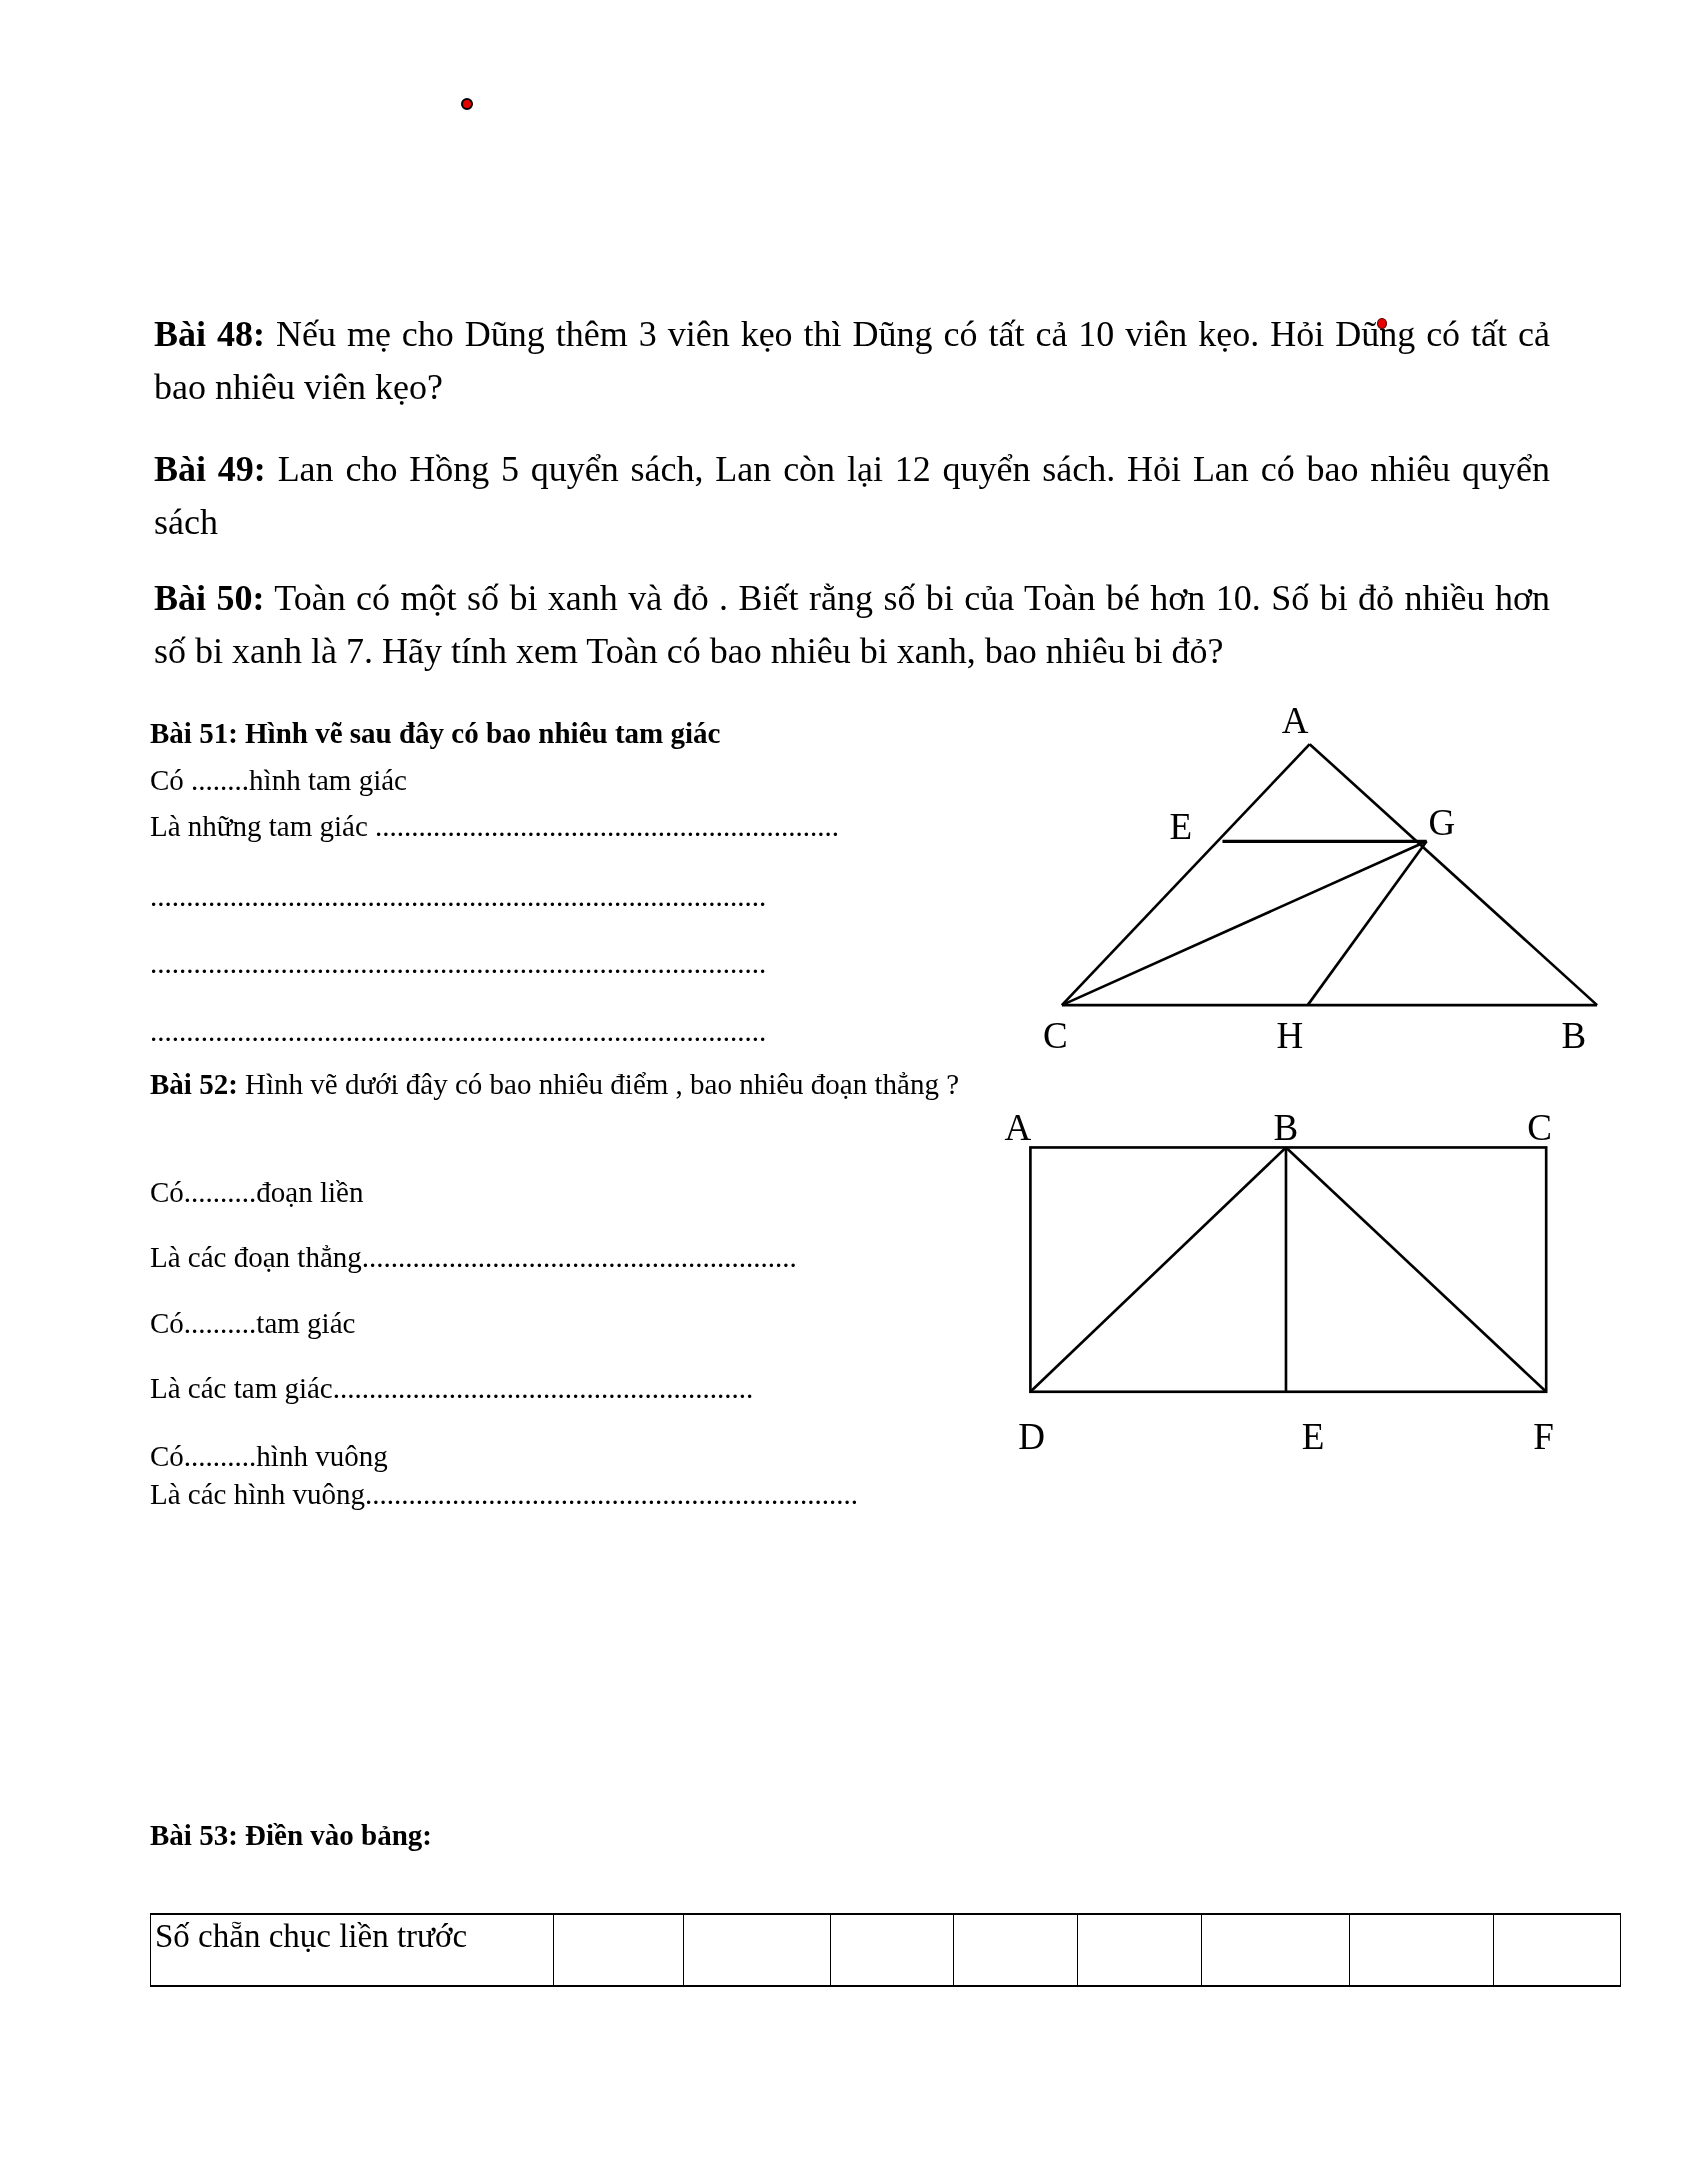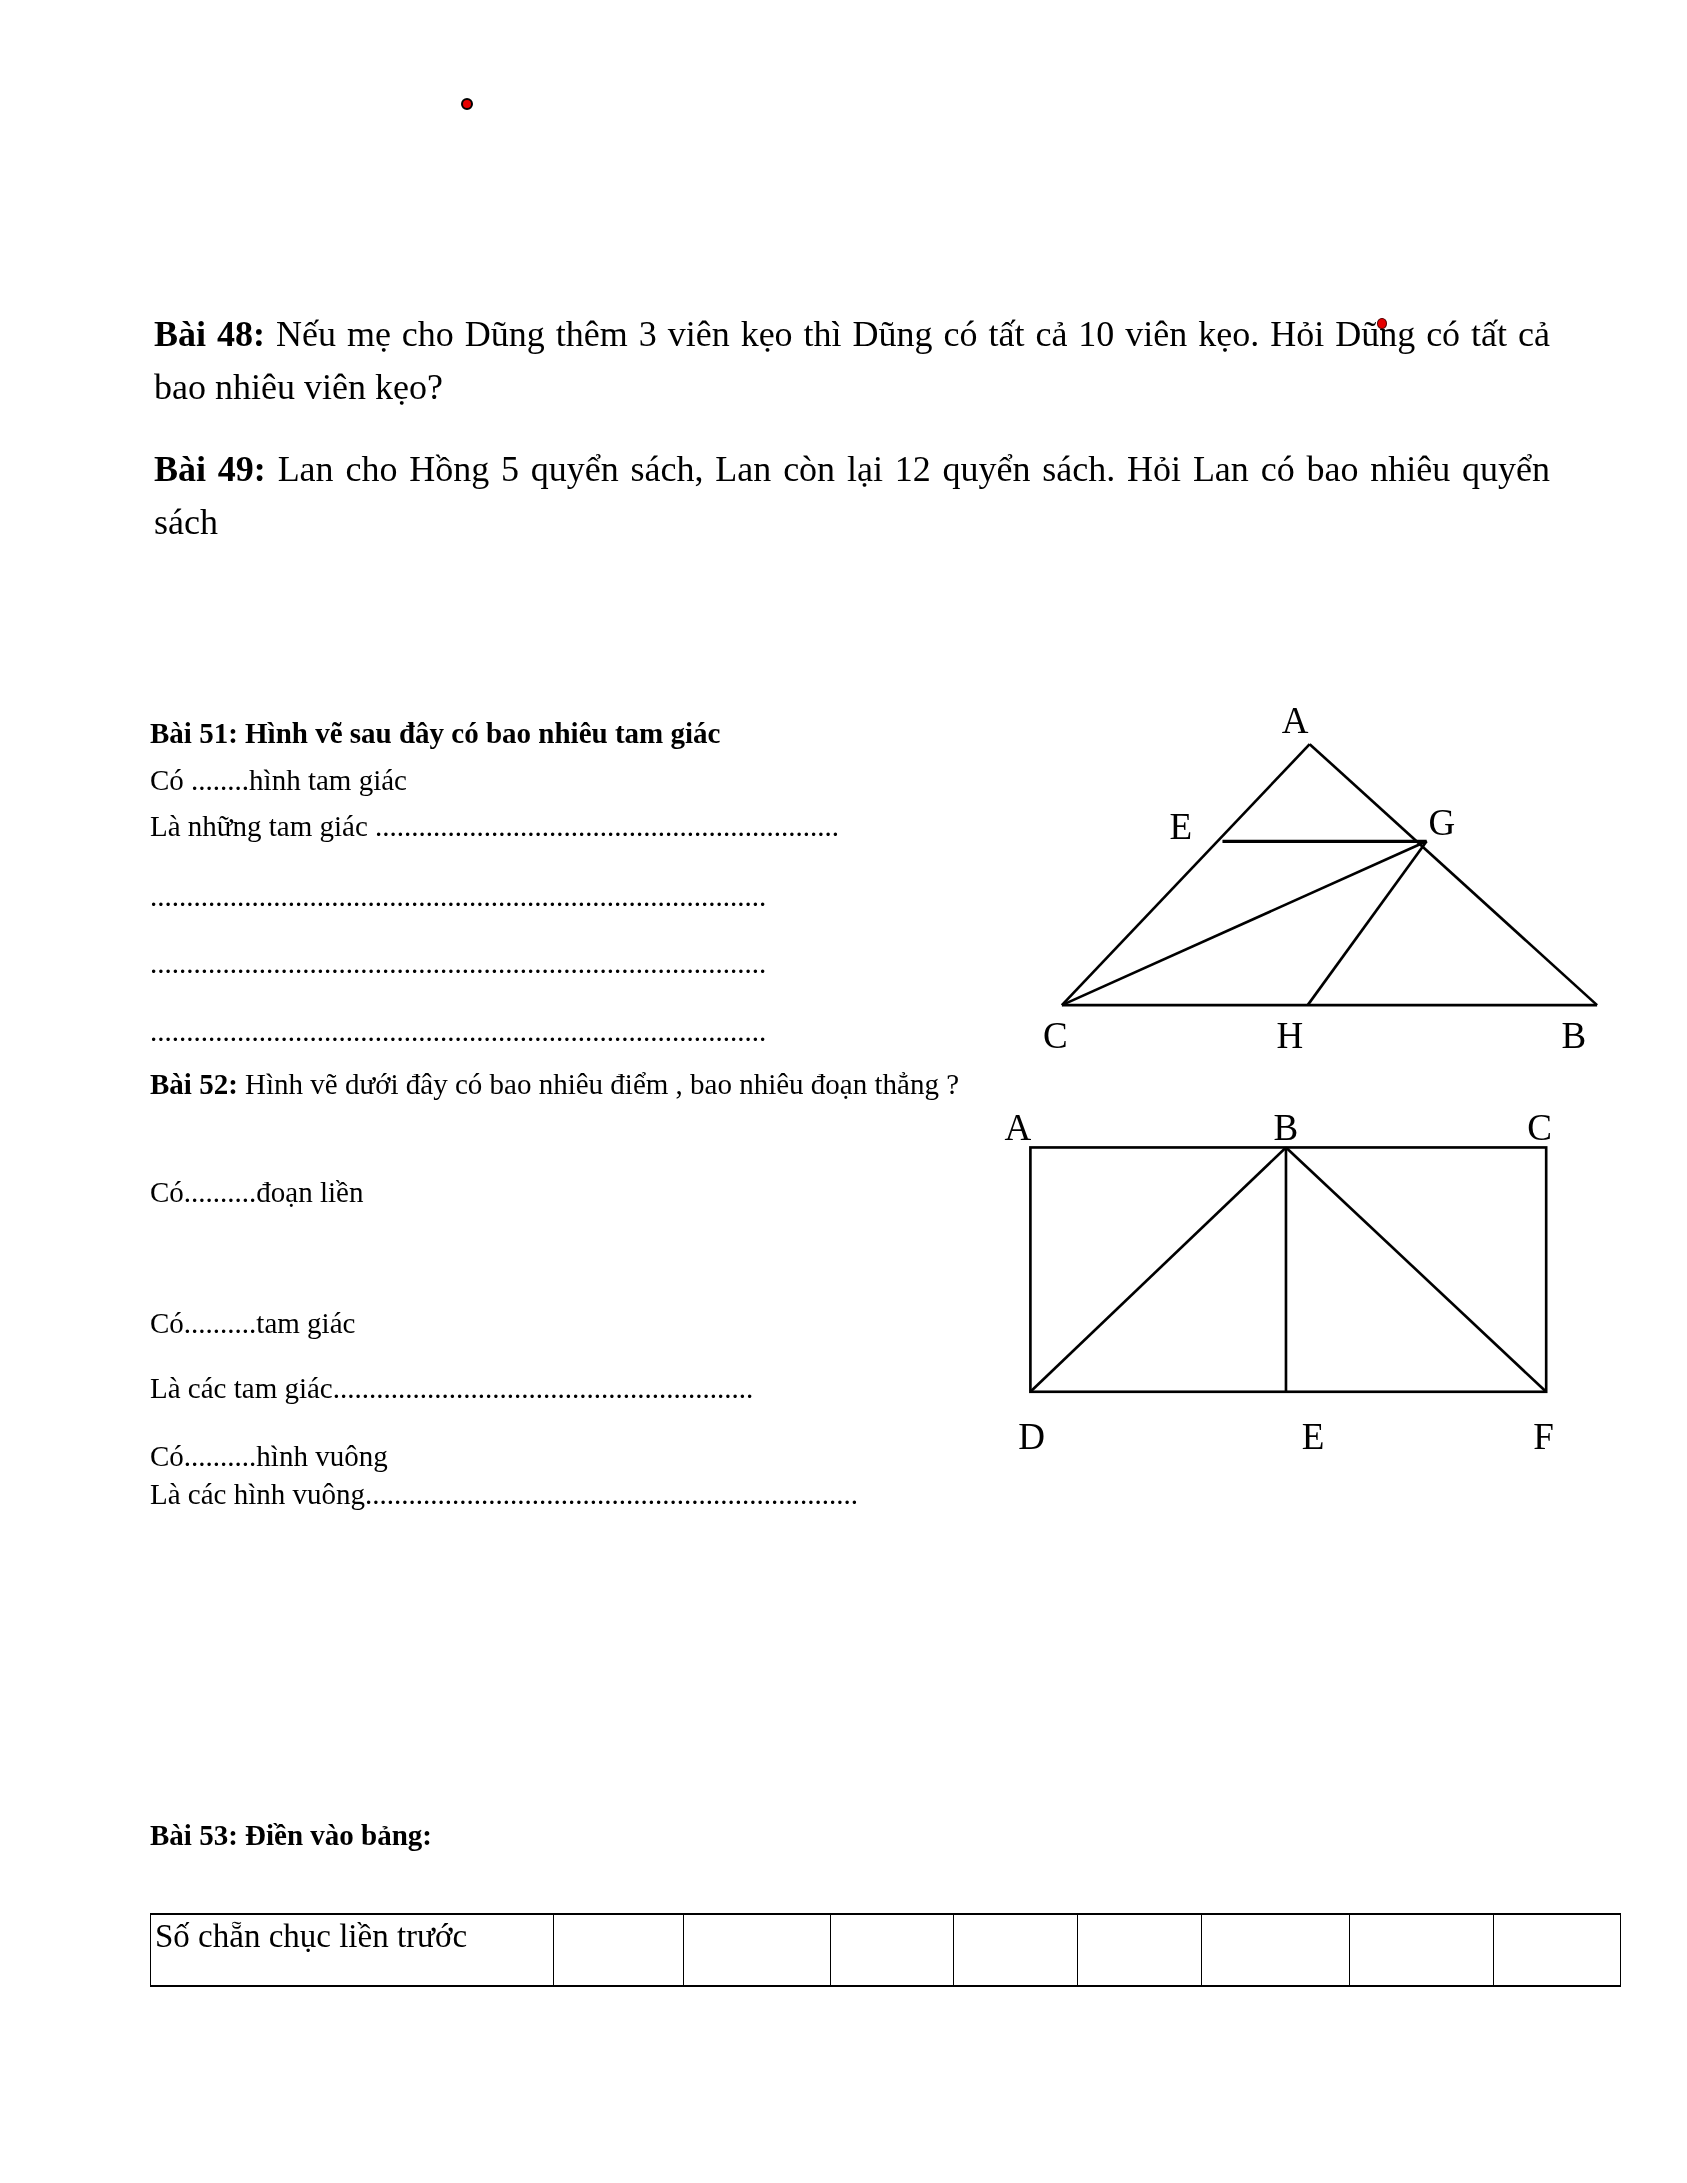--- a/index.html
+++ b/index.html
@@ -33,20 +33,24 @@
   <p class="para" style="top:304px">
     <b>Bài 48:</b>
     <span>Nếu mẹ cho Dũng thêm 3 viên kẹo thì Dũng có tất cả 10 viên kẹo. Hỏi Dũng có tất cả bao nhiêu viên kẹo?</span>
   </p>
 
   <p class="para" style="top:439px">
     <b>Bài 49:</b>
     <span>Lan cho Hồng 5 quyển sách, Lan còn lại 12 quyển sách. Hỏi Lan có bao nhiêu quyển sách</span>
   </p>
 
+  <p class="para" style="top:568px">
+    <b>Bài 50:</b>
+    <span>Toàn có một số bi xanh và đỏ . Biết rằng số bi của Toàn bé hơn 10. Số bi đỏ nhiều hơn số bi xanh là 7. Hãy tính xem Toàn có bao nhiêu bi xanh, bao nhiêu bi đỏ?</span>
+  </p>
 
   <p class="line bold" style="top:709px">Bài 51: Hình vẽ sau đây có bao nhiêu tam giác</p>
   <p class="line" style="top:802px">Là những tam giác ................................................................</p>
   <p class="line" style="top:756px">Có ........hình tam giác</p>
   <p class="line" style="top:872px">.....................................................................................</p>
   <p class="line" style="top:939px">.....................................................................................</p>
   <p class="line" style="top:1007px">.....................................................................................</p>
 
   <svg class="fig" style="left:1025px;top:688px" width="609" height="370" viewBox="0 0 920 560">
     <line x1="430" y1="85" x2="55" y2="480" stroke-width="4"></line>
@@ -61,20 +65,21 @@
     <text x="45" y="545">C</text>
     <text x="400" y="545">H</text>
     <text x="830" y="545">B</text>
   </svg>
 
   <p class="line" style="top:1060px">
     <b>Bài 52:</b>
     <span>Hình vẽ dưới đây có bao nhiêu điểm , bao nhiêu đoạn thẳng ?</span>
   </p>
   <p class="line" style="top:1168px">Có..........đoạn liền</p>
+  <p class="line" style="top:1233px">Là các đoạn thẳng............................................................</p>
   <p class="line" style="top:1299px">Có..........tam giác</p>
   <p class="line" style="top:1364px">Là các tam giác..........................................................</p>
   <p class="line" style="top:1432px">Có..........hình vuông</p>
   <p class="line" style="top:1470px">Là các hình vuông....................................................................</p>
 
   <svg class="fig" style="left:992px;top:1111px" width="629" height="351" viewBox="0 0 950 530">
     <rect x="58" y="55" width="779" height="369" stroke-width="4"></rect>
     <line x1="444" y1="55" x2="444" y2="424" stroke-width="4"></line>
     <line x1="58" y1="424" x2="444" y2="55" stroke-width="4"></line>
     <line x1="444" y1="55" x2="837" y2="424" stroke-width="4"></line>

